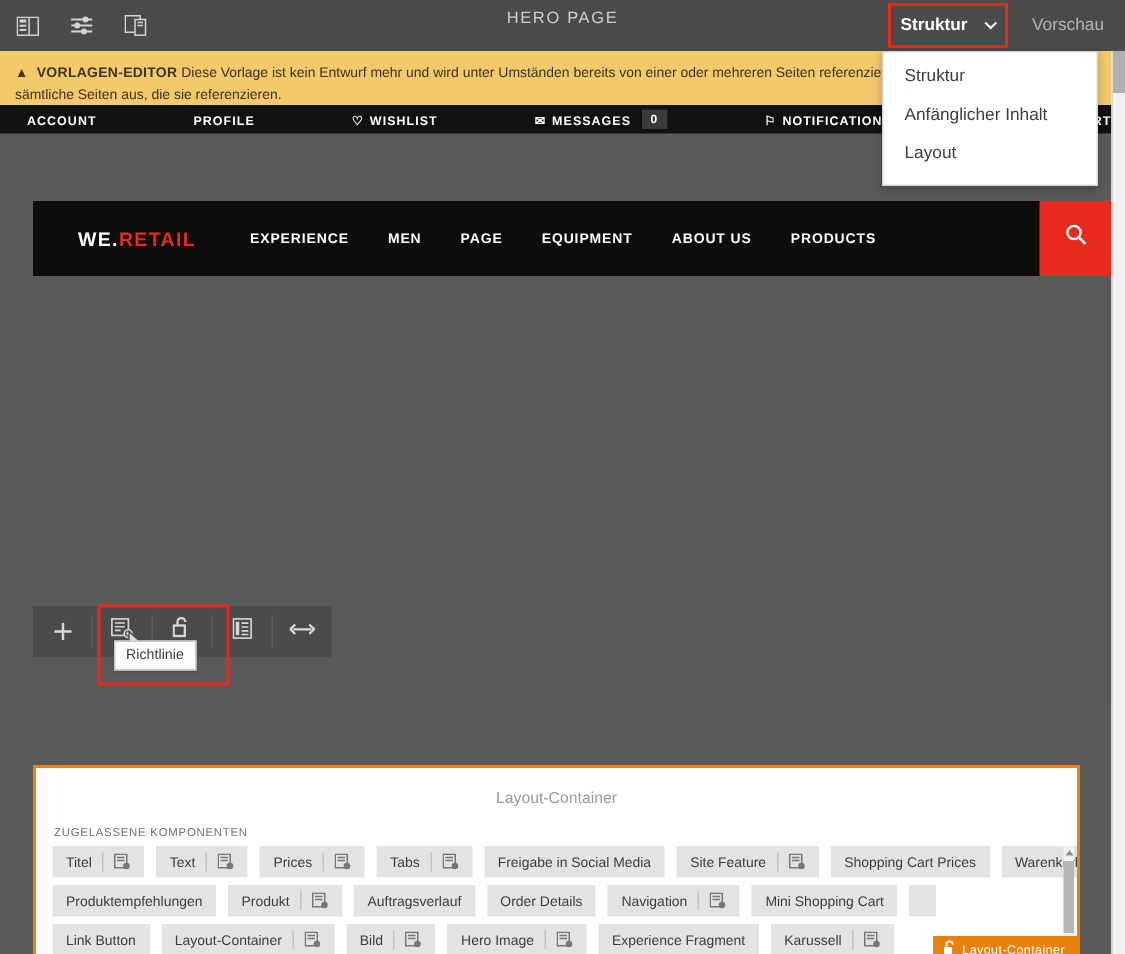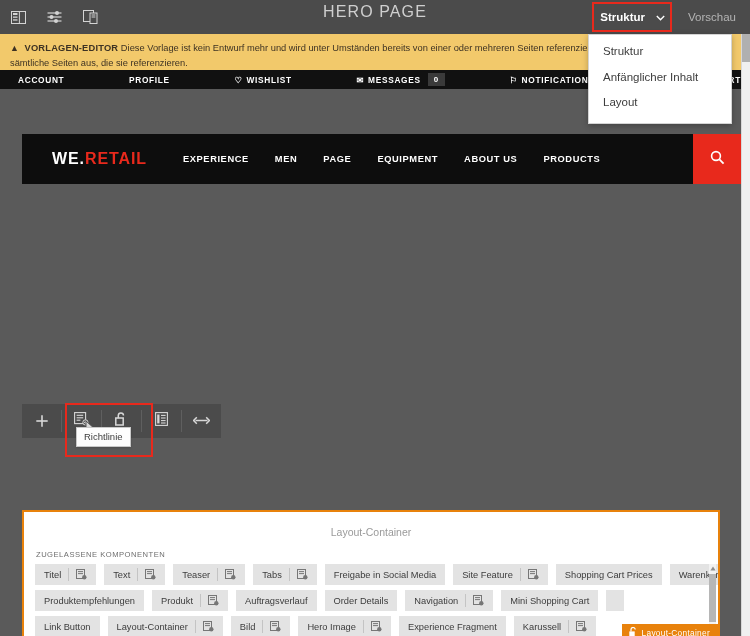--- a/index.html
+++ b/index.html
@@ -20,21 +20,21 @@
   }
   .tb-icon {
     width: 36px; height: 34px;
     display: flex; align-items: center; justify-content: center;
     cursor: pointer;
   }
   .tb-icon svg { display: block; }
   .tb-title {
     position: absolute; left: 0; right: 0; top: 0; height: 24px;
     display: flex; align-items: center; justify-content: center;
-    color: #cfcfcf; font-size: 16px; letter-spacing: 1.1px;
+    color: #cfcfcf; font-size: 11px; letter-spacing: 1.1px;
     pointer-events: none;
   }
   .tb-right {
     position: absolute; right: 0; top: 0; height: 34px;
     display: flex; align-items: center; z-index: 3;
   }
   .struktur-wrap {
     position: relative;
     margin-right: 6px;
   }
@@ -103,21 +103,21 @@
   .acct-badge {
     background: #3a3a3a; color: #fff; font-size: 8px;
     padding: 2px 6px; margin-left: 3px;
   }
 
   
   .site-head {
     position: absolute; top: 64px; left: 22px; width: 719px; height: 50px;
     background: #0d0d0d; display: flex; align-items: center;
   }
-  .logo { font-size: 16px; font-weight: bold; letter-spacing: .9px; margin-left: 30px; color: #fff; }
+  .logo { font-size: 13px; font-weight: bold; letter-spacing: .9px; margin-left: 30px; color: #fff; }
   .logo .red { color: #e8291c; }
   .site-nav { display: flex; gap: 26px; margin-left: 36px; }
   .site-nav span {
     color: #fff; font-size: 9.3px; font-weight: bold; letter-spacing: .6px; cursor: pointer;
   }
   .search-btn {
     position: absolute; right: 0; top: 0; width: 48px; height: 50px;
     background: #e8291c; display: flex; align-items: center; justify-content: center;
     cursor: pointer;
   }
@@ -359,21 +359,21 @@
               <span class="cfg">
                 <svg width="11" height="11" viewBox="0 0 11 11">
                   <rect x="0.5" y="0.5" width="8" height="9" fill="none" stroke="#5c5c5c"></rect>
                   <line x1="2" y1="2.6" x2="7" y2="2.6" stroke="#5c5c5c"></line>
                   <line x1="2" y1="4.6" x2="7" y2="4.6" stroke="#5c5c5c"></line>
                   <circle cx="8.3" cy="8.3" r="2.2" fill="#5c5c5c"></circle>
                 </svg>
               </span>
             </div>
           <div class="chip">
-              <span>Teaser</span>
+              <span>Prices</span>
               <span class="chip-div"></span>
               <span class="cfg">
                 <svg width="11" height="11" viewBox="0 0 11 11">
                   <rect x="0.5" y="0.5" width="8" height="9" fill="none" stroke="#5c5c5c"></rect>
                   <line x1="2" y1="2.6" x2="7" y2="2.6" stroke="#5c5c5c"></line>
                   <line x1="2" y1="4.6" x2="7" y2="4.6" stroke="#5c5c5c"></line>
                   <circle cx="8.3" cy="8.3" r="2.2" fill="#5c5c5c"></circle>
                 </svg>
               </span>
             </div>

